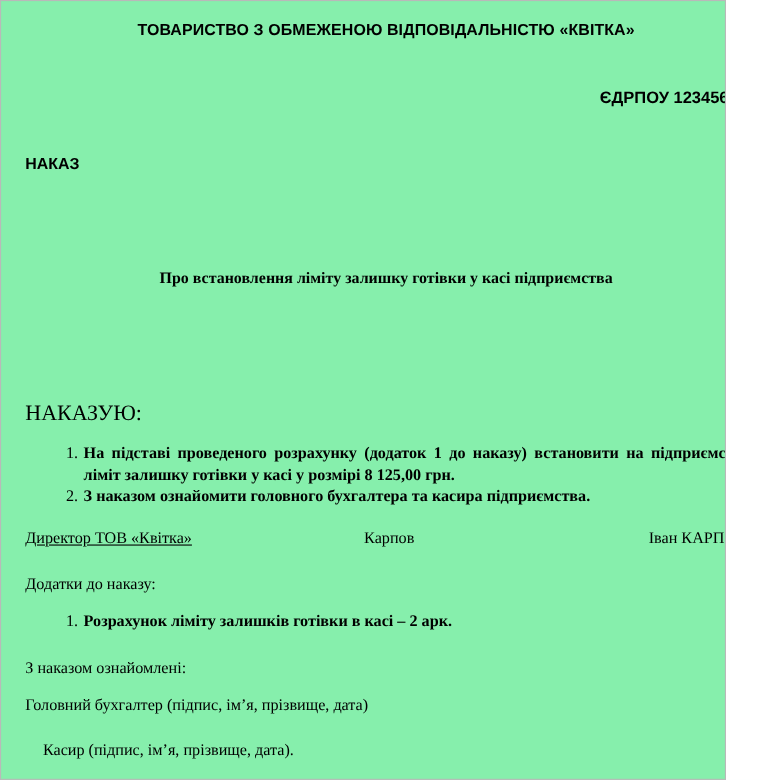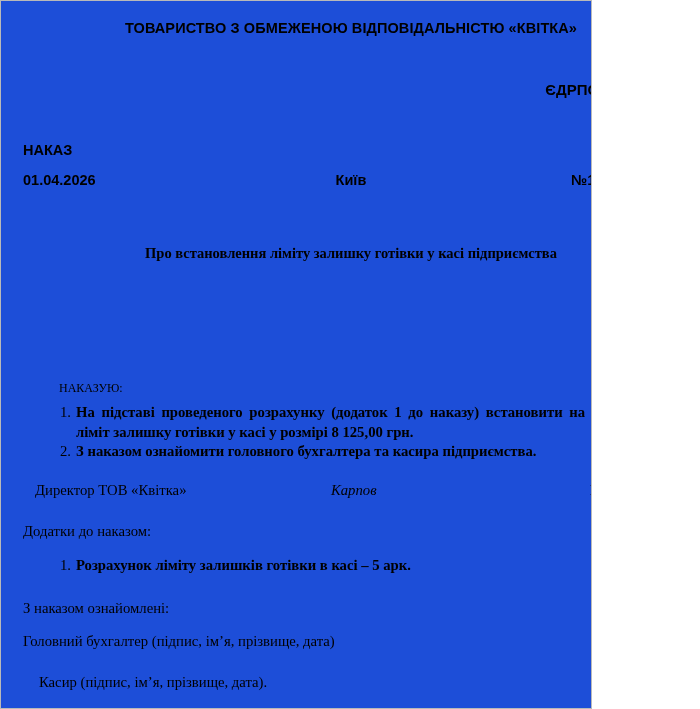--- a/index.html
+++ b/index.html
@@ -7,24 +7,24 @@
     margin: 0;
     padding: 0;
     background: #ffffff;
   }
   body {
     font-family: "Liberation Serif", "DejaVu Serif", serif;
     color: #000000;
   }
   .page {
     position: relative;
-    width: 592px;
+    width: 660px;
     height: 709px;
     box-sizing: border-box;
-    background: #1d4ed8;
+    background: #86efac;
     border: 1px solid #b9b9b9;
     overflow: hidden;
   }
 
   
   .sans {
     font-family: "Liberation Sans Narrow", "Liberation Sans", "DejaVu Sans", sans-serif;
     font-weight: bold;
     font-stretch: condensed;
   }
@@ -99,24 +99,23 @@
     width: 656px;
     font-size: 14.7px;
     line-height: 19.6px;
     text-align: justify;
     text-justify: inter-word;
     hyphens: none;
   }
   .order-verb {
     position: absolute;
     left: 22px;
-    top: 378px;
-    font-size: 12px;
-    line-height: 19.6px;
-    margin-left: 36px;
+    top: 366px;
+    font-size: 20px;
+    line-height: 19.6px;
   }
 
   .num-list {
     position: absolute;
     left: 22px;
     width: 656px;
     margin: 0;
     padding: 0;
     list-style: none;
     font-size: 14.7px;
@@ -148,28 +147,28 @@
   .sign-row {
     position: absolute;
     left: 22px;
     top: 481px;
     width: 656px;
     height: 20px;
     font-size: 14.7px;
   }
   .sign-row .s-title {
     position: absolute;
-    left: 12px;
-    top: 0;
+    left: 0;
+    top: 0;
+    text-decoration: underline;
   }
   .sign-row .s-sign {
     position: absolute;
     left: 308px;
     top: 0;
-    font-style: italic;
   }
   .sign-row .s-name {
     position: absolute;
     right: 0;
     top: 0;
     text-align: right;
     white-space: nowrap;
   }
 
   .line {
@@ -188,25 +187,20 @@
 <body>
 
 <div class="page">
 
   <div class="org-name sans">ТОВАРИСТВО З ОБМЕЖЕНОЮ ВІДПОВІДАЛЬНІСТЮ «КВІТКА»</div>
 
   <div class="edrpou sans">ЄДРПОУ 12345678</div>
 
   <div class="doc-kind sans">НАКАЗ</div>
 
-  <div class="meta-row sans">
-    <span class="m-date">01.04.2026</span>
-    <span class="m-city">Київ</span>
-    <span class="m-num">№12</span>
-  </div>
 
   <div class="subject">Про встановлення ліміту залишку готівки у касі підприємства</div>
 
 
   <div class="order-verb">НАКАЗУЮ:</div>
 
   <ol class="num-list main">
     <li class="justify">
       <span class="marker">1.</span>
       <span class="li-text">На підставі проведеного розрахунку (додаток 1 до наказу) встановити на підприємстві ліміт залишку готівки у касі у розмірі 8 125,00 грн.</span>
@@ -216,26 +210,26 @@
       <span class="li-text">З наказом ознайомити головного бухгалтера та касира підприємства.</span>
     </li>
   </ol>
 
   <div class="sign-row">
     <span class="s-title">Директор ТОВ «Квітка»</span>
     <span class="s-sign">Карпов</span>
     <span class="s-name">Іван КАРПОВ</span>
   </div>
 
-  <div class="line line-attach-title">Додатки до наказом:</div>
+  <div class="line line-attach-title">Додатки до наказу:</div>
 
   <ol class="num-list attach">
     <li>
       <span class="marker">1.</span>
-      <span class="li-text">Розрахунок ліміту залишків готівки в касі – 5 арк.</span>
+      <span class="li-text">Розрахунок ліміту залишків готівки в касі – 2 арк.</span>
     </li>
   </ol>
 
   <div class="line line-accountant">Головний бухгалтер  (підпис, ім’я, прізвище, дата)</div>
 
   <div class="line line-ack-title">З наказом ознайомлені:</div>
 
   <div class="line line-cashier">Касир (підпис, ім’я, прізвище, дата).</div>
 
 </div>

